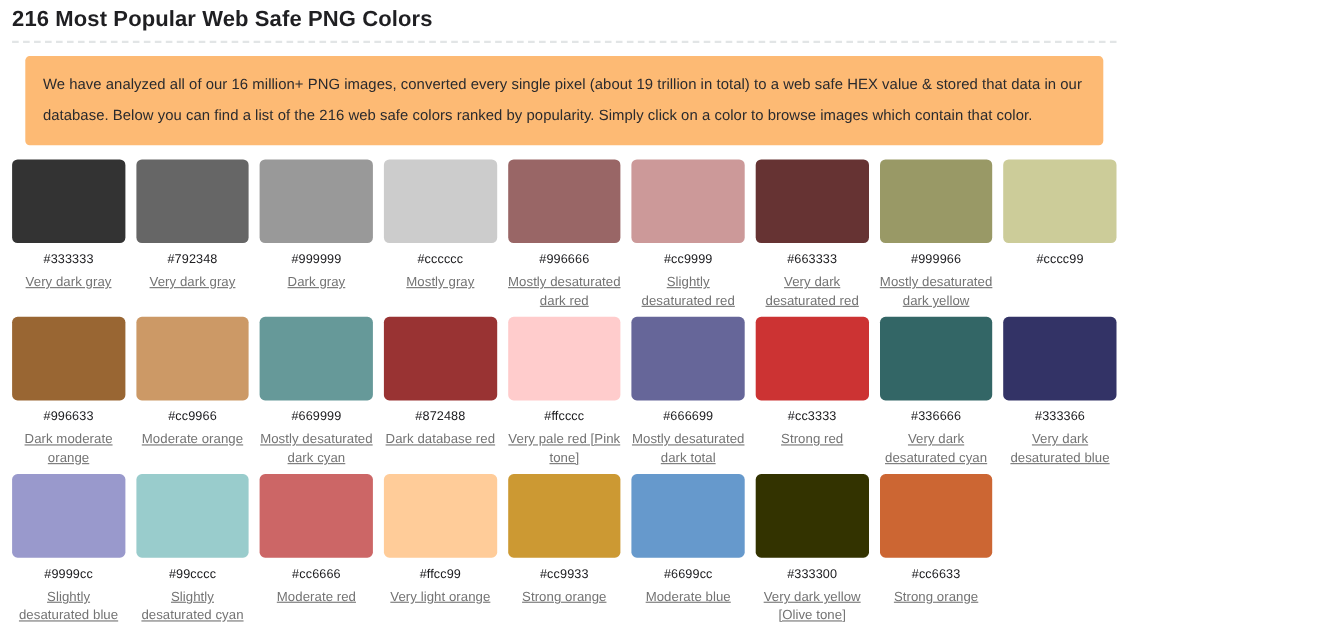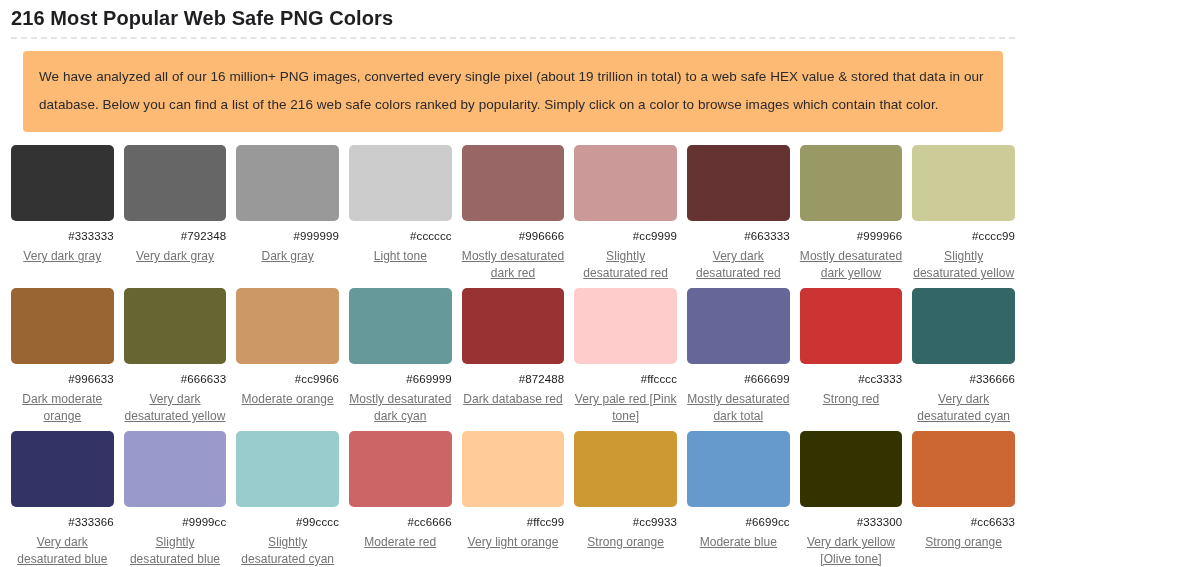--- a/index.html
+++ b/index.html
@@ -75,21 +75,21 @@
     cursor: pointer;
   }
   .swatch-chip {
     width: 100%;
     height: 76px;
     border-radius: 5px;
     display: block;
   }
   .swatch-hex {
     display: block;
-    text-align: right;
+    text-align: center;
     font-size: 11.5px;
     line-height: 16px;
     margin-top: 7px;
     color: #202023;
     letter-spacing: .1px;
   }
   .swatch-name {
     display: block;
     text-align: center;
     font-size: 12px;
@@ -125,21 +125,21 @@
         <span class="swatch-name">Very dark gray</span>
       </a>
       <a class="swatch-card">
         <span class="swatch-chip" style="background-color: rgb(153, 153, 153);"></span>
         <span class="swatch-hex">#999999</span>
         <span class="swatch-name">Dark gray</span>
       </a>
       <a class="swatch-card">
         <span class="swatch-chip" style="background-color: rgb(204, 204, 204);"></span>
         <span class="swatch-hex">#cccccc</span>
-        <span class="swatch-name">Light tone</span>
+        <span class="swatch-name">Mostly gray</span>
       </a>
       <a class="swatch-card">
         <span class="swatch-chip" style="background-color: rgb(153, 102, 102);"></span>
         <span class="swatch-hex">#996666</span>
         <span class="swatch-name">Mostly desaturated dark red</span>
       </a>
       <a class="swatch-card">
         <span class="swatch-chip" style="background-color: rgb(204, 153, 153);"></span>
         <span class="swatch-hex">#cc9999</span>
         <span class="swatch-name">Slightly desaturated red</span>
@@ -150,33 +150,27 @@
         <span class="swatch-name">Very dark desaturated red</span>
       </a>
       <a class="swatch-card">
         <span class="swatch-chip" style="background-color: rgb(153, 153, 102);"></span>
         <span class="swatch-hex">#999966</span>
         <span class="swatch-name">Mostly desaturated dark yellow</span>
       </a>
       <a class="swatch-card">
         <span class="swatch-chip" style="background-color: rgb(204, 204, 153);"></span>
         <span class="swatch-hex">#cccc99</span>
-        <span class="swatch-name">Slightly desaturated yellow</span>
       </a>
       <a class="swatch-card">
         <span class="swatch-chip" style="background-color: rgb(153, 102, 51);"></span>
         <span class="swatch-hex">#996633</span>
         <span class="swatch-name">Dark moderate orange</span>
       </a>
       <a class="swatch-card">
-        <span class="swatch-chip" style="background-color: rgb(102, 102, 51);"></span>
-        <span class="swatch-hex">#666633</span>
-        <span class="swatch-name">Very dark desaturated yellow</span>
-      </a>
-      <a class="swatch-card">
         <span class="swatch-chip" style="background-color: rgb(204, 153, 102);"></span>
         <span class="swatch-hex">#cc9966</span>
         <span class="swatch-name">Moderate orange</span>
       </a>
       <a class="swatch-card">
         <span class="swatch-chip" style="background-color: rgb(102, 153, 153);"></span>
         <span class="swatch-hex">#669999</span>
         <span class="swatch-name">Mostly desaturated dark cyan</span>
       </a>
       <a class="swatch-card">

